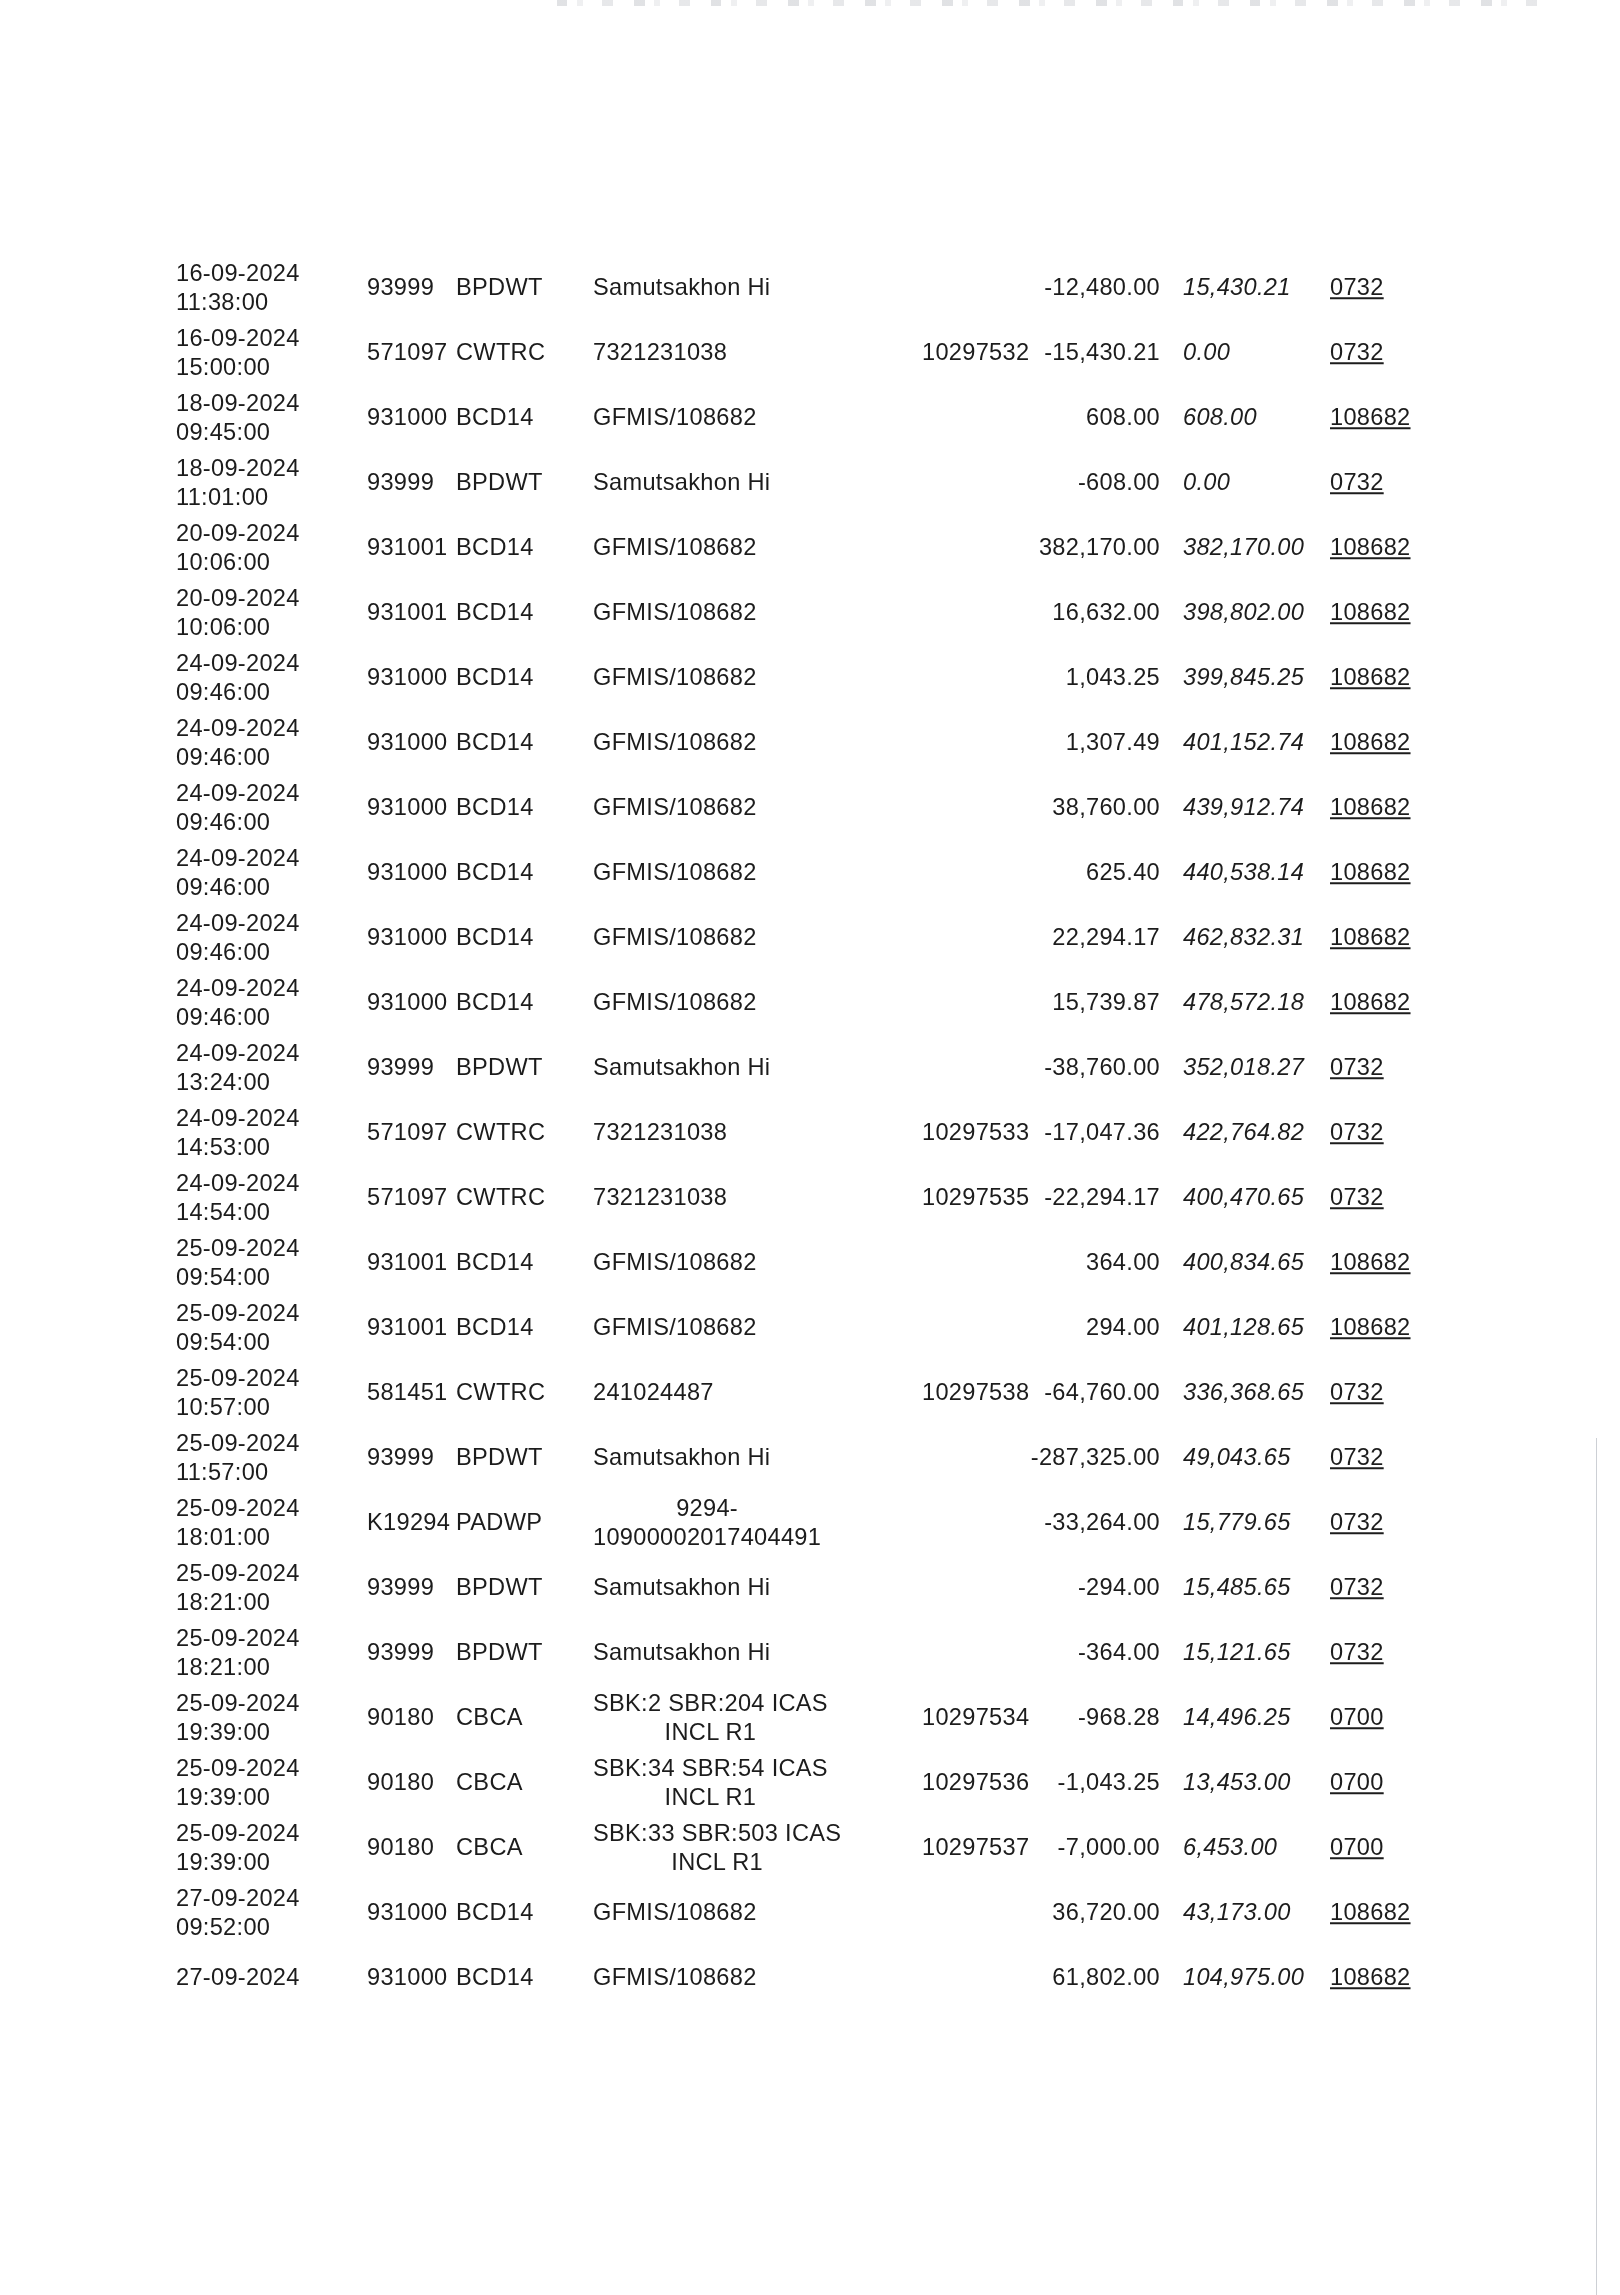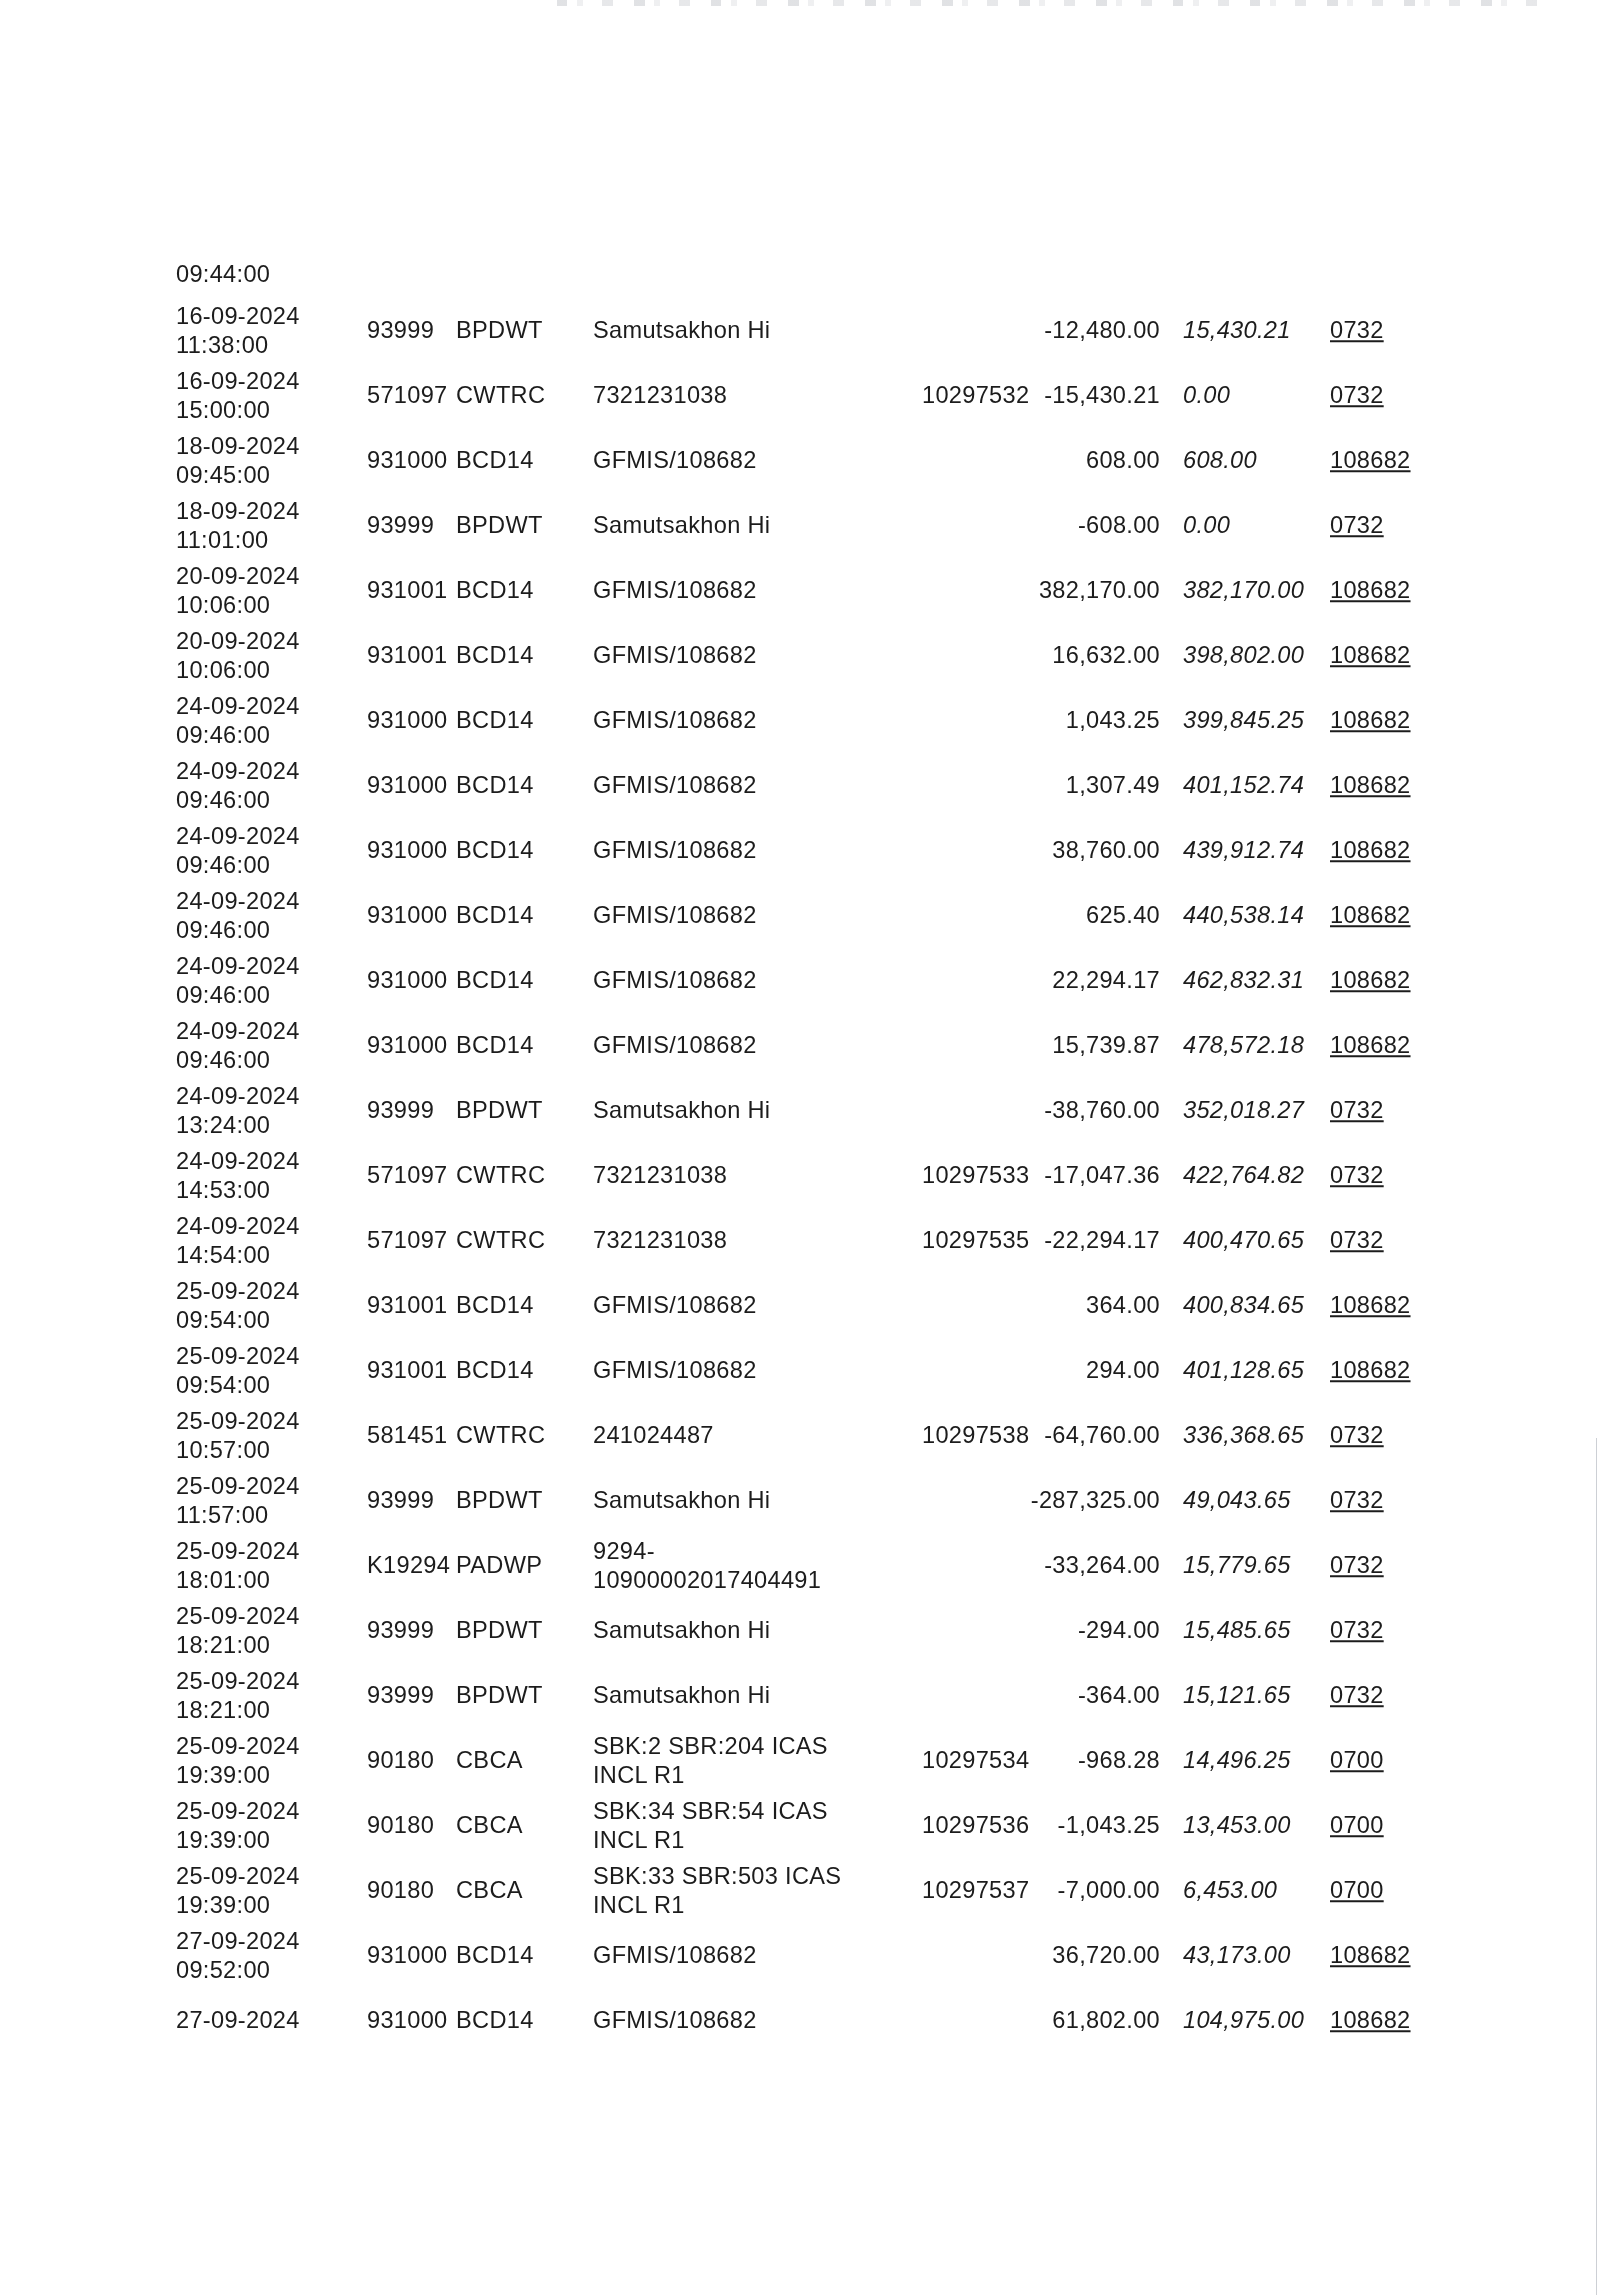--- a/index.html
+++ b/index.html
@@ -38,37 +38,34 @@
     top:50%;transform:translateY(-50%);
     font-size:23.6px;line-height:29.5px;
     color:#1c1c1c;
     letter-spacing:0.3px;
     white-space:pre;
   }
   .c div{white-space:pre;}
   .c-datetime{left:176px;}
   .c-code{left:367px;}
   .c-channel{left:456px;}
-  .c-desc{left:593px;max-width:288px;}
+  .c-desc{left:593px;max-width:288px;text-align:center;}
   .c-ref{left:898px;margin-left:24px;}
   .c-amount{left:943px;width:217px;text-align:right;}
   .c-balance{left:1183px;font-style:italic;}
   .c-branch{left:1330px;text-decoration:underline;}
   .toprow .c-datetime{top:5.2px;transform:none;}
 </style>
 </head>
 <body>
 
 <div class="top-ghost"></div>
 <div class="right-line"></div>
 
 <div class="statement">
-  <div class="toprow">
-    <div class="c c-datetime">09:44:00</div>
-  </div>
   <div>
       <div class="row">
     <div class="c c-datetime"><div>16-09-2024</div><div>11:38:00</div></div>
     <div class="c c-code"><div>93999</div></div>
     <div class="c c-channel"><div>BPDWT</div></div>
     <div class="c c-desc"><div>Samutsakhon Hi</div></div>
     <div class="c c-ref"></div>
     <div class="c c-amount"><div>-12,480.00</div></div>
     <div class="c c-balance"><div>15,430.21</div></div>
     <div class="c c-branch"><div>0732</div></div>

